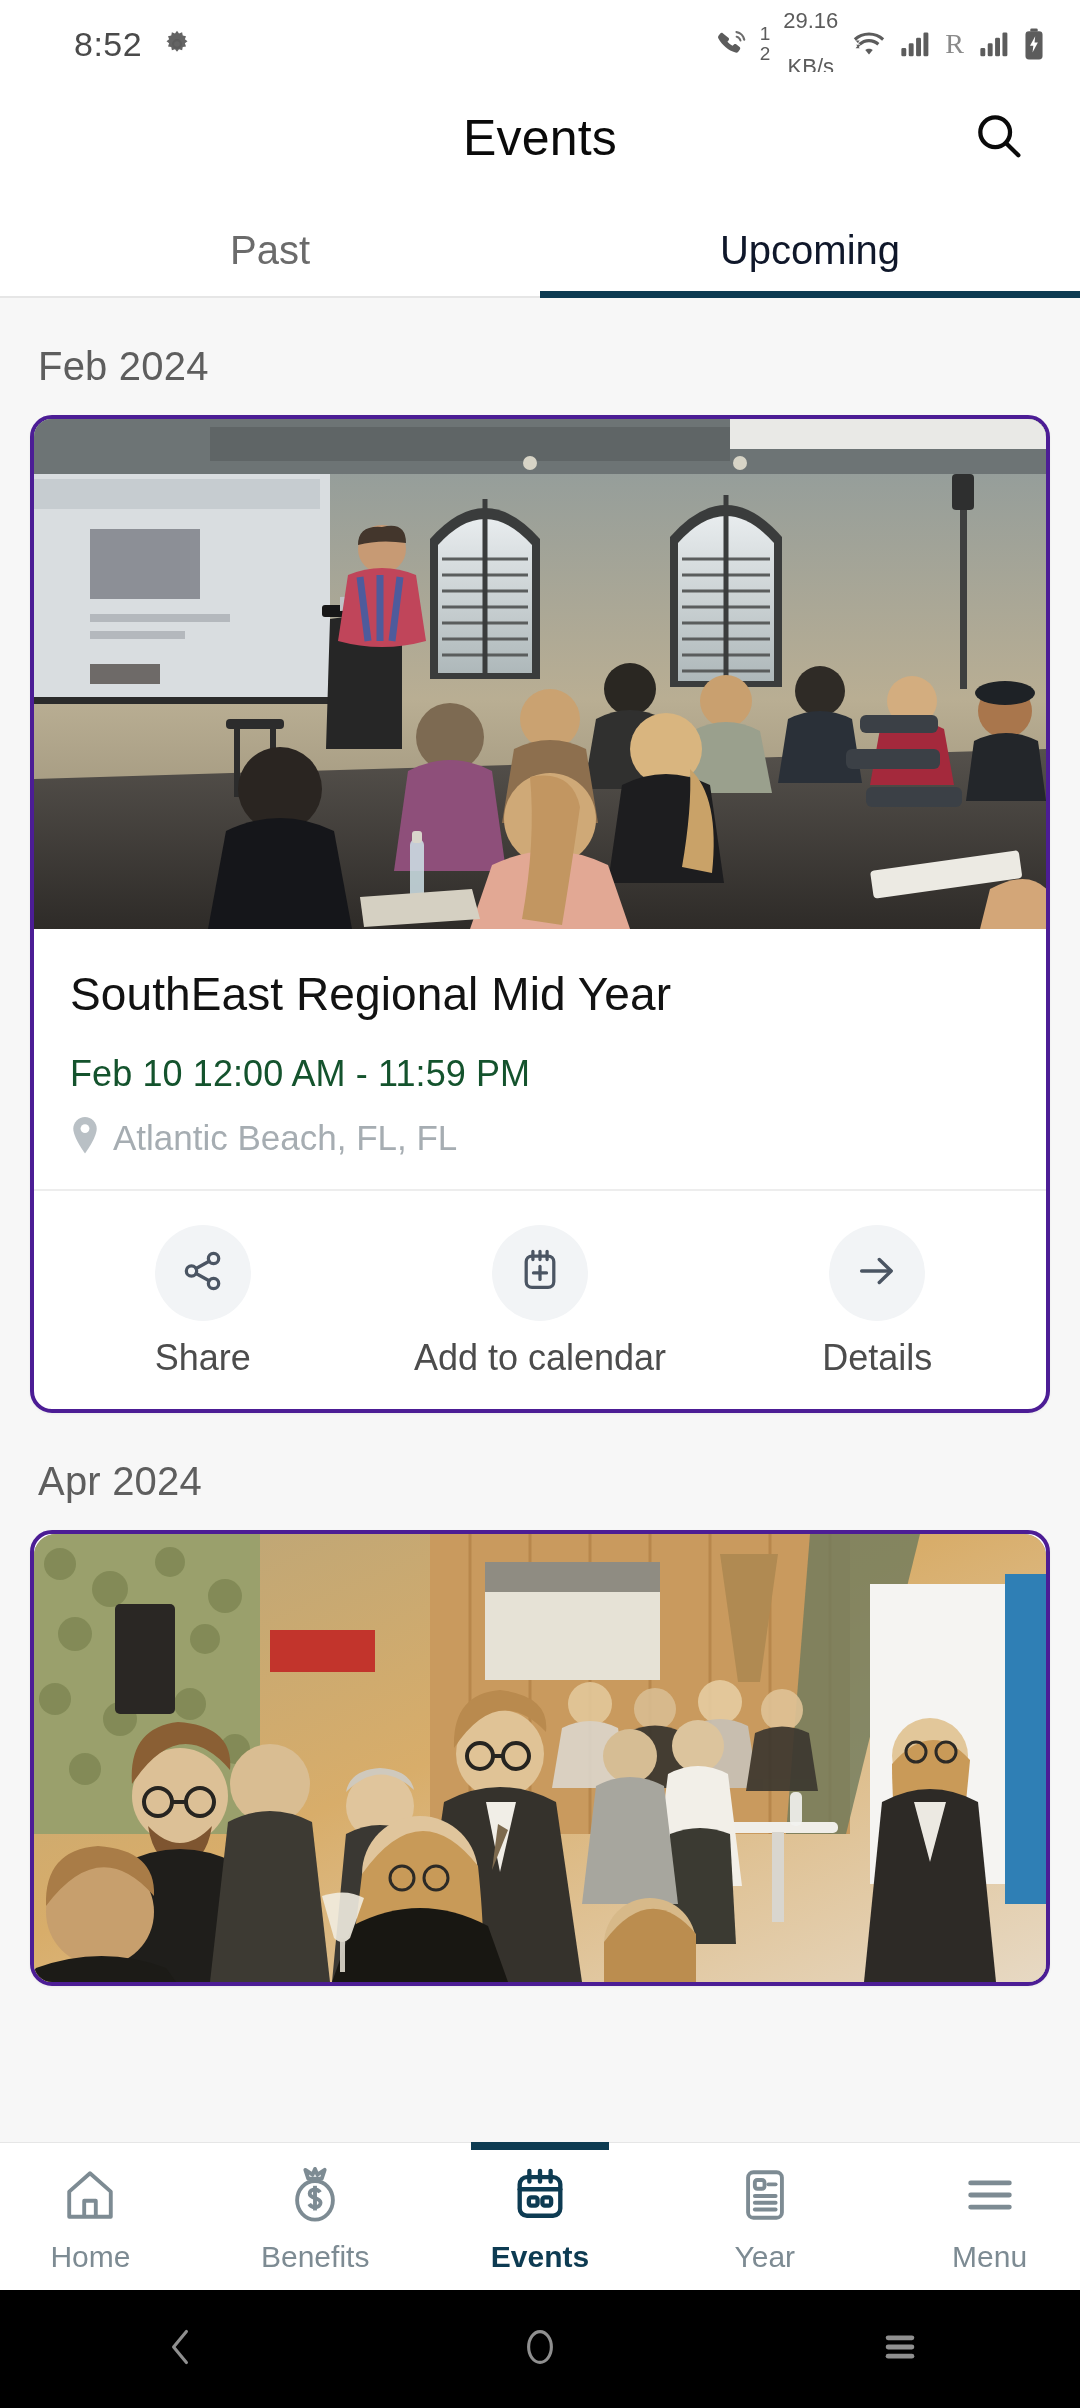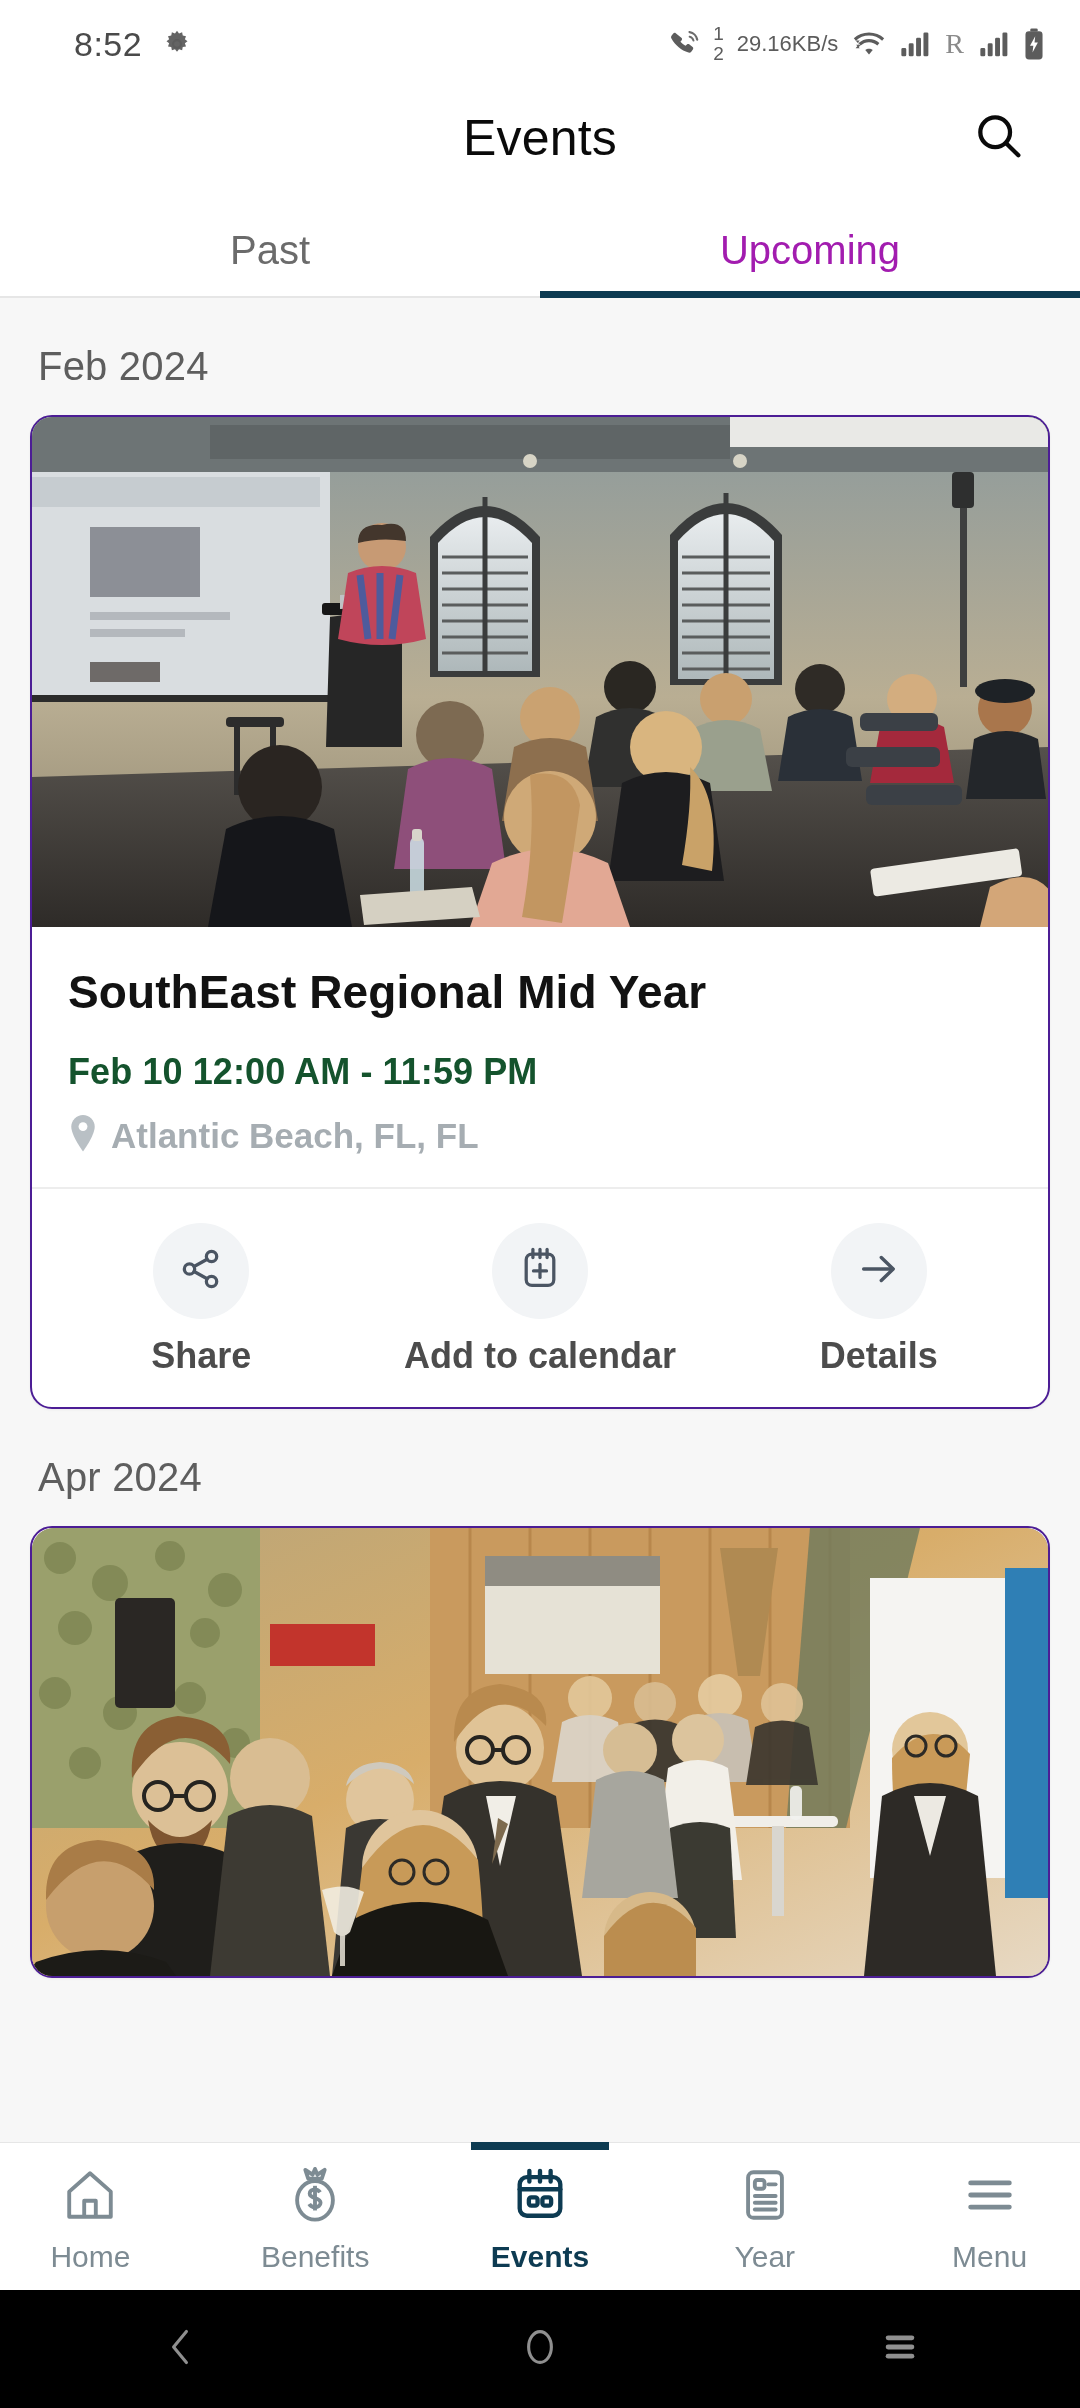--- a/index.html
+++ b/index.html
@@ -14,21 +14,21 @@
   
   .statusbar {
     height:72px; flex:0 0 72px; background:#ffffff;
     display:flex; align-items:center; justify-content:space-between;
     padding:16px 34px 0 74px;
   }
   .sb-left { display:flex; align-items:center; gap:20px; }
   .sb-time { font-size:34px; color:#4a4a4a; letter-spacing:.5px; }
   .sb-right { display:flex; align-items:center; gap:13px; }
   .sb-ico { color:#5c5c5c; display:flex; align-items:center; }
-  .netspeed { display:flex; align-items:center; line-height:1; color:#5c5c5c; }
+  .netspeed { display:flex; flex-direction:column; align-items:center; line-height:1; color:#5c5c5c;gap:24px; }
   .netspeed span:first-child { font-size:22px; }
   .netspeed span:last-child { font-size:22px; }
   .simnum { display:flex; flex-direction:column; justify-content:center; font-size:19px; line-height:1.05; color:#5c5c5c; }
   .roam { font-size:28px; color:#8a8a8a; font-family:"Liberation Serif", serif; padding:0 2px; }
 
   
   .header {
     height:132px; flex:0 0 132px; background:#ffffff;
     display:flex; align-items:center; position:relative;
   }
@@ -39,34 +39,33 @@
   .header-search {
     position:absolute; right:38px; top:50%; transform:translateY(-50%);
     width:86px; height:86px; display:flex; align-items:center; justify-content:center;
     border-radius:50%; cursor:pointer;
   }
 
   
   .tabs { height:94px; flex:0 0 94px; display:flex; background:#ffffff; border-bottom:2px solid #e6e6e6; }
   .tab { flex:1; display:flex; align-items:center; justify-content:center; position:relative; cursor:pointer; }
   .tab-label { font-size:40px; color:#6b6b6b; }
-  .tab.active .tab-label { color:#a21caf; }
+  .tab.active .tab-label { color:#0f172a; }
   .tab.active::after {
     content:""; position:absolute; left:0; right:0; bottom:-2px; height:7px; background:#0d3b52;
   }
 
   
   .content { flex:1 1 auto; background:#f7f7f7; overflow:hidden; position:relative; }
   .month-head { font-size:40px; color:#5e5e5e; padding:46px 0 26px 38px; letter-spacing:.2px; }
 
   .card {
-    margin:0 30px; background:#ffffff; border:2px solid #4c1d95;
+    margin:0 30px; background:#ffffff; border:4px solid #4c1d95;
     border-radius:22px; overflow:hidden;
     box-shadow:0 1px 3px rgba(0,0,0,.05);
-    font-weight:bold;
   }
   .card-photo { width:100%; height:510px; position:relative; overflow:hidden; background:#7e8c90; }
   .card-photo.tall { height:448px; border-radius:22px 22px 0 0; }
 
   .card-body { padding:38px 36px 30px 36px; }
   .event-title { font-size:46px; color:#121212; line-height:1.18; letter-spacing:.1px; }
   .event-when { font-size:36px; color:#14532d; margin-top:32px; letter-spacing:.1px; }
   .event-where { display:flex; align-items:center; gap:13px; margin-top:22px; }
   .event-where-text { font-size:35px; color:#a6adb2; }
 

